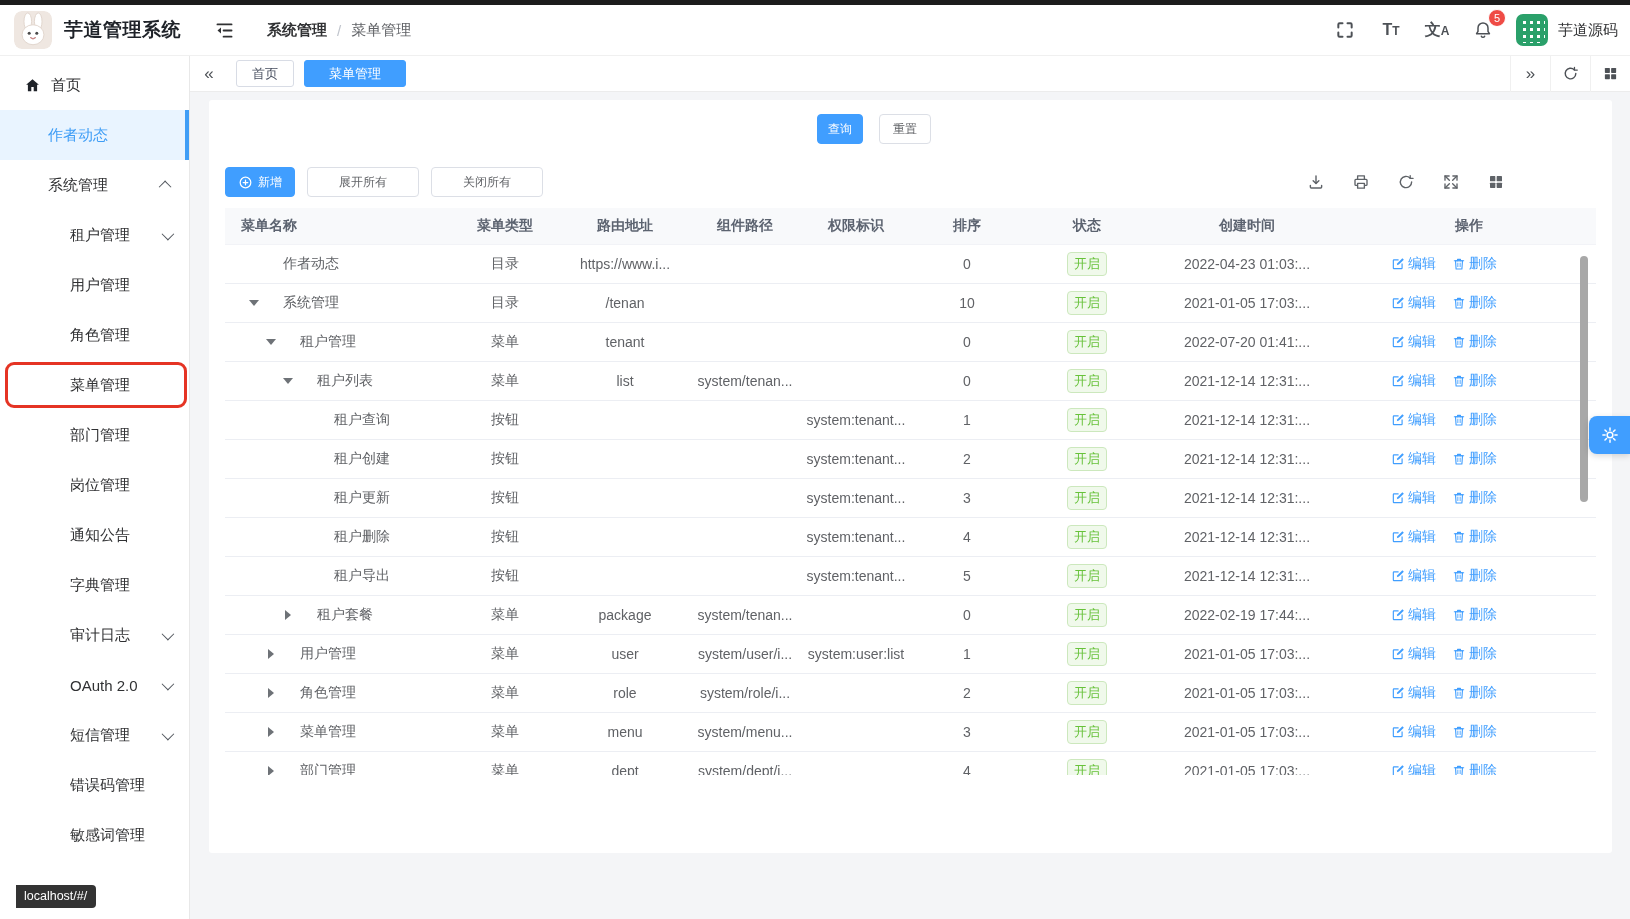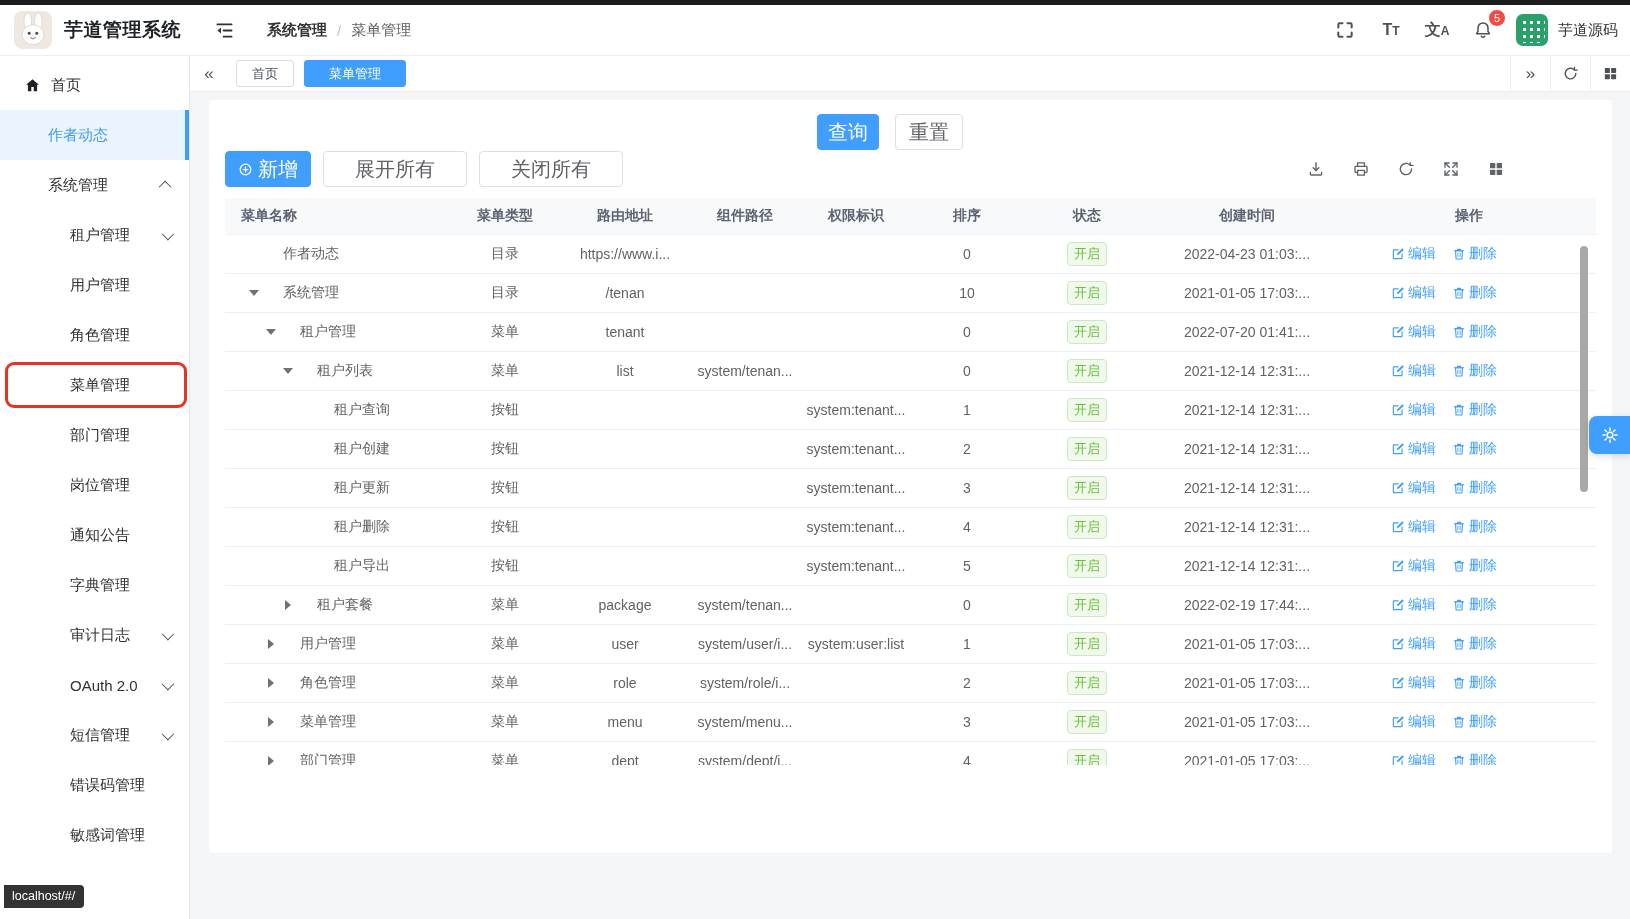--- a/index.html
+++ b/index.html
@@ -63,25 +63,25 @@
   .form-row { display:flex; align-items:center; margin-top:33px; padding-left:51px; }
   .form-label { font-size:14px; color:#606266; margin-right:10px; white-space:nowrap; }
   .txt-input { width:218px; height:32px; border:1px solid #dcdfe6; border-radius:4px; padding:0 12px; font-size:14px; color:#606266; font-family:inherit; }
   .txt-input::placeholder { color:#c3c7cf; }
   .sel-box { width:220px; height:32px; border:1px solid #dcdfe6; border-radius:4px; display:flex; align-items:center; padding:0 12px; cursor:pointer; background:#fff; }
   .sel-placeholder { flex:1; font-size:14px; color:#c3c7cf; }
   .caret-down { width:0; height:0; border-left:6px solid transparent; border-right:6px solid transparent; border-top:7px solid #b9bec7; }
   .gap-status { width:56px; }
 
   .form-actions { margin-top:14px; padding-left:608px; display:flex; gap:16px; }
-  .btn { height:36px; border-radius:4px; font-size:20px; display:inline-flex; align-items:center; justify-content:center; cursor:pointer; font-family:Liberation Serif, serif; }
+  .btn { height:30px; border-radius:4px; font-size:12px; display:inline-flex; align-items:center; justify-content:center; cursor:pointer; font-family:Liberation Serif, serif; }
   .btn-primary { background:#409eff; color:#fff; border:1px solid #409eff; padding:0 10px; }
   .btn-default { background:#fff; color:#606266; border:1px solid #dcdfe6; padding:0 13px; }
 
-  .toolbar { margin-top:1px; padding:0 16px; display:flex; align-items:center; }
+  .toolbar { margin-top:23px; padding:0 16px; display:flex; align-items:center; }
   .btn-add { background:#409eff; color:#fff; border:1px solid #409eff; padding:0 12px; gap:5px; }
   .toolbar .btn + .btn { margin-left:12px; }
   .btn-plain { background:#fff; color:#606266; border:1px solid #dcdfe6; padding:0 31px; }
   .toolbar-spacer { flex:1; }
   .tool-icons { display:flex; align-items:center; gap:25px; margin-right:90px; color:#5f6368; }
   .tool-icons .t-ic { width:20px; height:20px; display:flex; align-items:center; justify-content:center; cursor:pointer; }
 
   
   .table-wrap { margin:11px 16px 0 16px; position:relative; }
   table.grid { width:1371px; border-collapse:collapse; table-layout:fixed; }
@@ -100,21 +100,21 @@
   .op-link { color:#409eff; text-decoration:none; cursor:pointer; display:inline-flex; align-items:center; gap:3px; }
   .op-link + .op-link { margin-left:16px; }
   .op-link svg { display:block; }
 
   .scroll-thumb { position:absolute; right:8px; top:48px; width:8px; height:246px; background:#a8a8a8; border-radius:4px; cursor:grab; }
 
   
   .gear-fab { position:absolute; right:0; top:416px; width:41px; height:38px; background:#409eff; border-radius:8px 0 0 8px; display:flex; align-items:center; justify-content:center; color:#fff; cursor:pointer; box-shadow:0 2px 6px rgba(0,0,0,.15); }
 
   
-  .status-tip { position:absolute; left:4px; bottom:11px; background:#333; color:#fff; font-size:12.5px; padding:4px 9px 5px 8px; border-radius:0 4px 4px 0; font-weight:500; }
+  .status-tip { position:absolute; left:16px; bottom:11px; background:#333; color:#fff; font-size:12.5px; padding:4px 9px 5px 8px; border-radius:0 4px 4px 0; font-weight:500; }
 </style>
 </head>
 <body>
 
 <div class="screen">
   <div class="top-strip"></div>
 
   <header class="app-header">
     <div class="logo-box">
       <svg width="38" height="38" viewBox="0 0 40 40">

